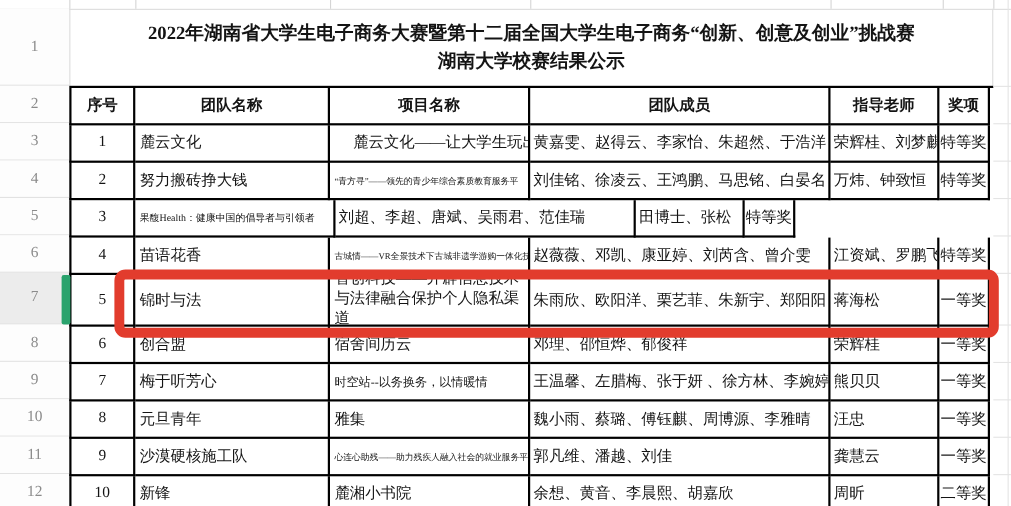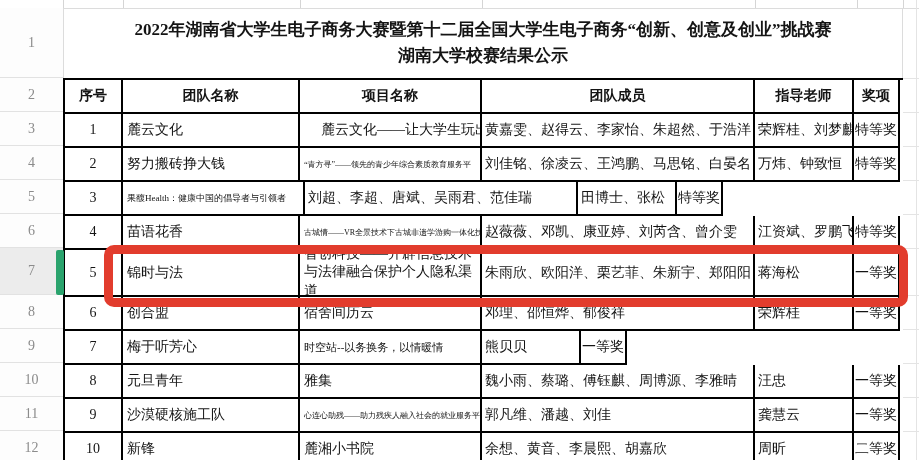--- a/index.html
+++ b/index.html
@@ -114,20 +114,21 @@
           <div class="cell c1">创合盟</div>
           <div class="cell c2">宿舍间历云</div>
           <div class="cell c3">邓理、邵恒烨、郁俊祥</div>
           <div class="cell c4">荣辉桂</div>
           <div class="cell c5">一等奖</div>
         </div>
         <div class="trow" style="height: 34px;">
           <div class="cell c0">7</div>
           <div class="cell c1">梅于听芳心</div>
           <div class="cell c2" style="font-size: 11px;">时空站--以务换务，以情暖情</div>
+          <div class="cell c3">王温馨、左腊梅、张于妍 、徐方林、李婉婷</div>
           <div class="cell c4">熊贝贝</div>
           <div class="cell c5">一等奖</div>
         </div>
         <div class="trow" style="height: 34px;">
           <div class="cell c0">8</div>
           <div class="cell c1">元旦青年</div>
           <div class="cell c2">雅集</div>
           <div class="cell c3">魏小雨、蔡璐、傅钰麒、周博源、李雅晴</div>
           <div class="cell c4">汪忠</div>
           <div class="cell c5">一等奖</div>

